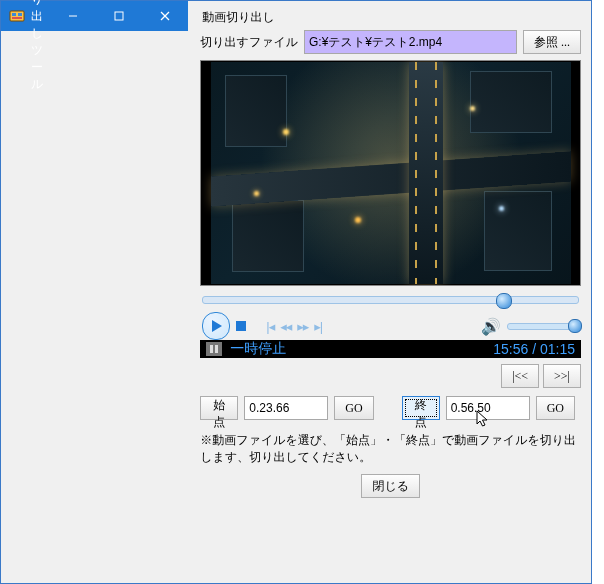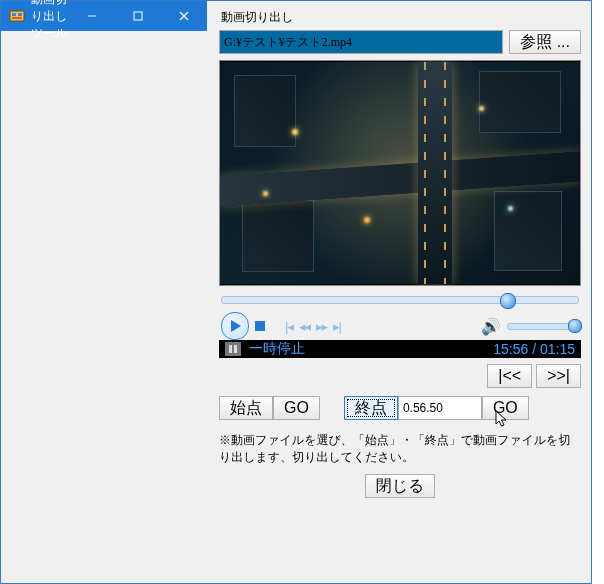--- a/index.html
+++ b/index.html
@@ -7,22 +7,22 @@
   .titlebar{height:30px;background:#1f79d6;color:#fff;display:flex;align-items:center;padding:0 0 0 8px}
   .titlebar .app-icon{width:16px;height:16px;margin-right:6px;display:inline-block}
   .titlebar .title{flex:1;font-size:12px}
   .titlebar .btns{display:flex;height:100%}
   .titlebar .btns div{width:46px;display:flex;align-items:center;justify-content:center;color:#fff;font-size:12px}
   .titlebar .btns .close{background:transparent}
   .client{flex:1;padding:6px 10px 10px 12px;background:#f0f0f0;display:flex;flex-direction:column}
   .group-label{margin:2px 0 4px 2px}
   .file-row{display:flex;align-items:center;gap:6px;margin-bottom:6px}
   .file-row label{white-space:nowrap}
-  .file-row input{flex:1;height:22px;border:1px solid #a8a8a8;padding:0 4px;font-size:12px;font-family:Liberation Serif, serif;background:#0369a1}
-  .btn{height:24px;border:1px solid #adadad;background:linear-gradient(#fefefe,#e6e6e6);padding:0 10px;font-size:16px;font-family:Liberation Sans, sans-serif;cursor:default}
+  .file-row input{flex:1;height:22px;border:1px solid #a8a8a8;padding:0 4px;font-size:12px;font-family:Liberation Sans, sans-serif;background:#c4b5fd}
+  .btn{height:24px;border:1px solid #adadad;background:linear-gradient(#fefefe,#e6e6e6);padding:0 10px;font-size:12px;font-family:Liberation Serif, serif;cursor:default}
   .btn.focus{outline:1px dotted #000;outline-offset:-4px;border:1px solid #2d7fd4;background:#e5f1fb}
   .video-box{height:224px;background:#000;border:1px solid #888;display:flex;align-items:center;justify-content:center;position:relative;overflow:hidden}
   .video-frame{width:360px;height:222px;position:relative;background:
     radial-gradient(circle at 50% 45%, rgba(255,220,130,0.25), transparent 60%),
     linear-gradient(135deg,#0a1a22 0%,#0d222d 40%,#08151c 100%)}
   .vroad{position:absolute;top:0;bottom:0;left:55%;width:34px;background:linear-gradient(#2a3a44,#0b171e);box-shadow:0 0 12px rgba(255,210,120,0.35)}
   .vroad::before,.vroad::after{content:"";position:absolute;top:0;bottom:0;width:2px;background:repeating-linear-gradient(#c7a24a 0 8px,transparent 8px 18px)}
   .vroad::before{left:6px}.vroad::after{right:6px}
   .hroad{position:absolute;left:0;right:0;top:46%;height:30px;background:linear-gradient(90deg,#27353d,#0b171e);transform:skewY(-4deg);box-shadow:0 0 12px rgba(255,210,120,0.3)}
   .glow{position:absolute;border-radius:50%;filter:blur(1px)}
@@ -47,21 +47,21 @@
   .spacer{flex:1}
   .vol-ic{color:#2f87d8;font-size:16px}
   .vol-track{width:70px;height:5px;background:#cde4f7;border:1px solid #9ec3e6;border-radius:3px;position:relative}
   .vol-thumb{position:absolute;right:-4px;top:-5px;width:12px;height:12px;border-radius:6px;background:radial-gradient(circle at 35% 35%,#d4ecff,#2f87d8);border:1px solid #2c6fb1}
   .status-row{height:18px;background:#000;color:#3fa0ff;display:flex;align-items:center;font-size:14px;padding:0 6px}
   .status-row .ps-ic{width:16px;height:14px;background:#777;margin-right:8px;display:flex;align-items:center;justify-content:center;gap:2px}
   .status-row .ps-ic span{width:3px;height:8px;background:#ddd}
   .status-row .st-txt{flex:1;color:#3fa0ff}
   .status-row .time{color:#3fa0ff}
   .nav-row{display:flex;justify-content:flex-end;gap:4px;padding:6px 0 6px 0}
-  .point-row{display:flex;align-items:center;gap:0;padding:2px 0 10px 0}
+  .point-row{display:flex;align-items:center;gap:6px;padding:2px 0 10px 0}
   .point-row input{width:74px;height:22px;border:1px solid #a8a8a8;padding:0 4px;font-size:12px;font-family:inherit;background:#fff}
   .gap-m{width:24px}
   .help1{margin:2px 0 8px 0}
   .help2{margin:0 0 10px 0;line-height:1.5}
   .close-row{display:flex;justify-content:center}
   .cursor{position:absolute;width:16px;height:20px;pointer-events:none}
 </style>
 </head>
 <body>
 
@@ -95,20 +95,21 @@
           </svg>
         </div>
     </div>
   </div>
 
   <div class="client">
 
     <div class="group-label">動画切り出し</div>
 
     <div class="file-row">
+      <label>切り出すファイル</label>
       <input type="text" value="G:¥テスト¥テスト2.mp4" style="">
       <button class="btn">参照 ...</button>
     </div>
 
     <div class="video-box">
       <div class="video-frame">
         <div class="bld b1"></div>
           <div class="bld b2"></div>
           <div class="bld b3"></div>
           <div class="bld b4"></div>
@@ -154,20 +155,21 @@
       <div class="time"><span>15:56</span> / <span>01:15</span></div>
     </div>
 
     <div class="nav-row">
       <button class="btn">|&lt;&lt;</button>
       <button class="btn">&gt;&gt;|</button>
     </div>
 
     <div class="point-row" style="position:relative">
       <button class="btn">始点</button>
+      <input type="text" value="0.23.66" style="">
       <button class="btn">GO</button>
       <div class="gap-m"></div>
       <button class="btn focus">終点</button>
       <input type="text" value="0.56.50" style="">
       <button class="btn">GO</button>
       <div class="spacer"></div>
       <svg class="cursor" style="left:276px;top:16px" viewBox="0 0 16 20">
           <path d="M1 1 L1 14 L4 11 L6.5 16 L9 15 L6.5 10 L11 10 Z" fill="#fff" stroke="#000" stroke-width="1"></path>
         </svg>
     </div>

